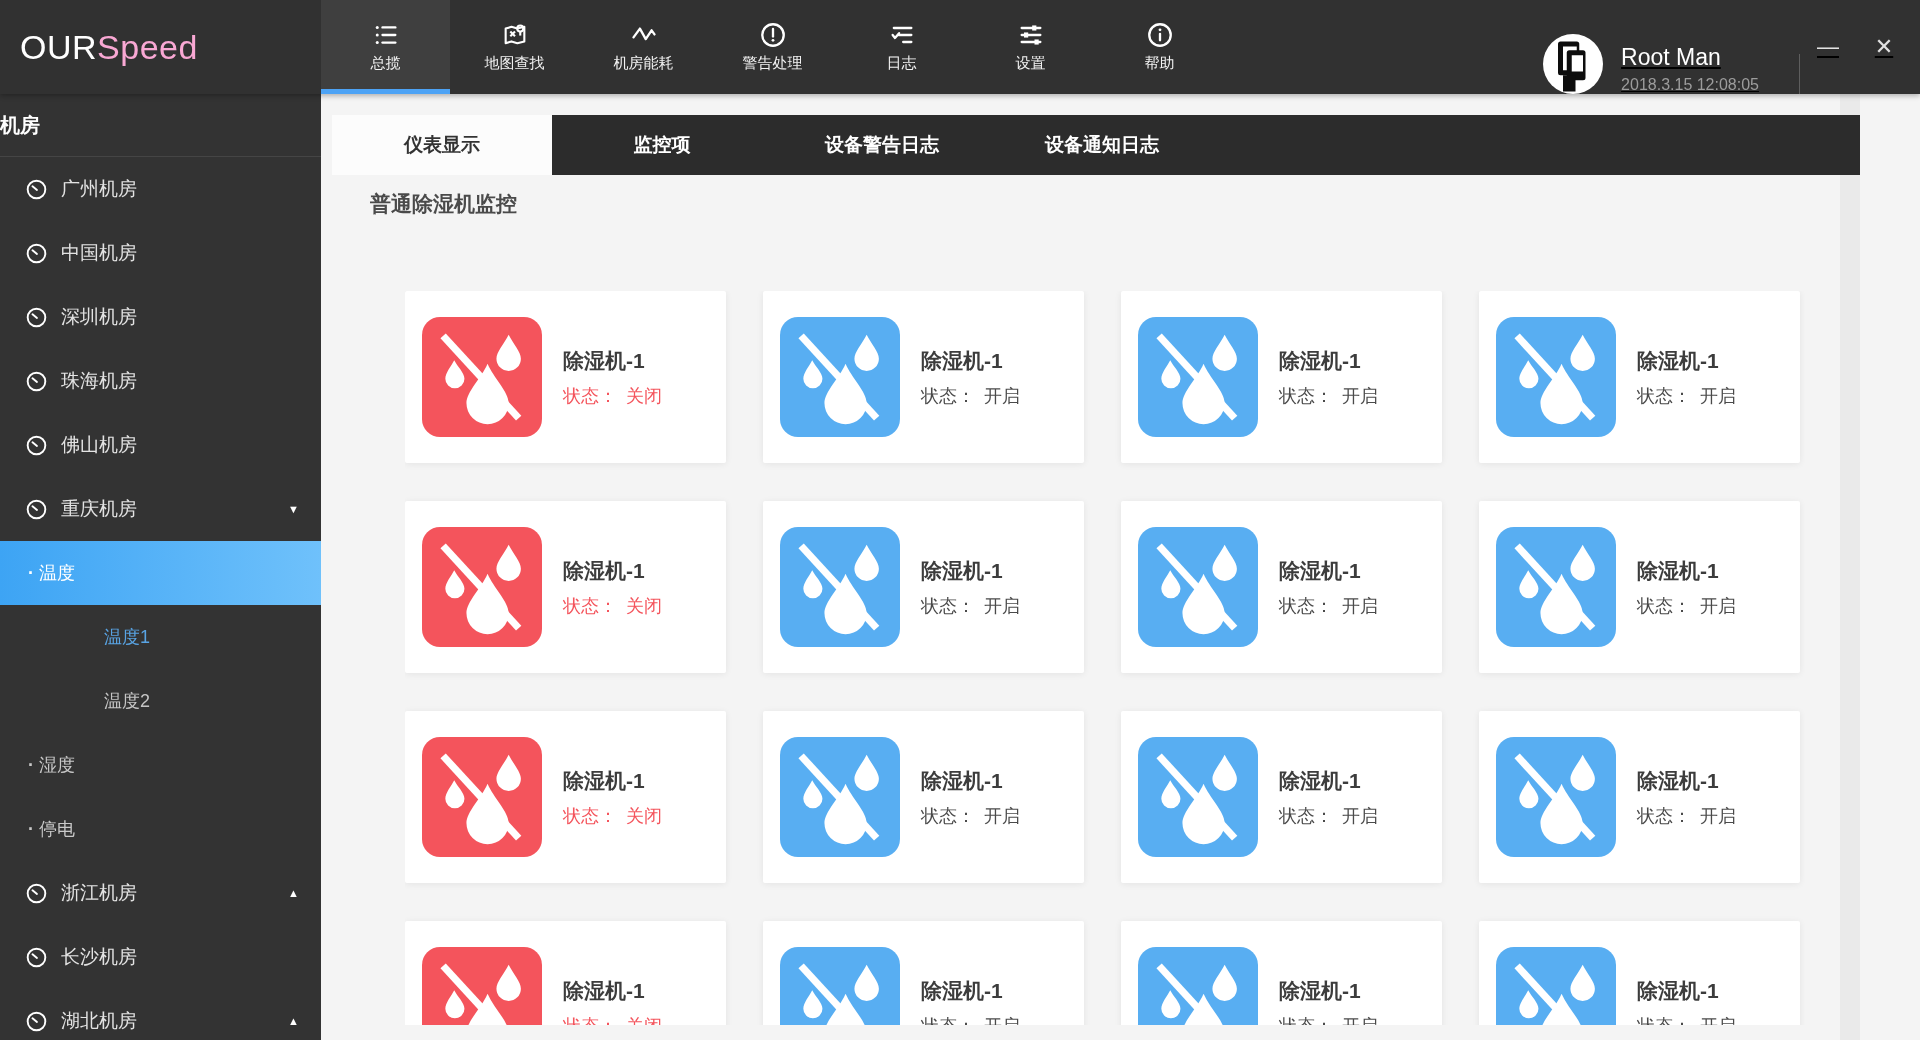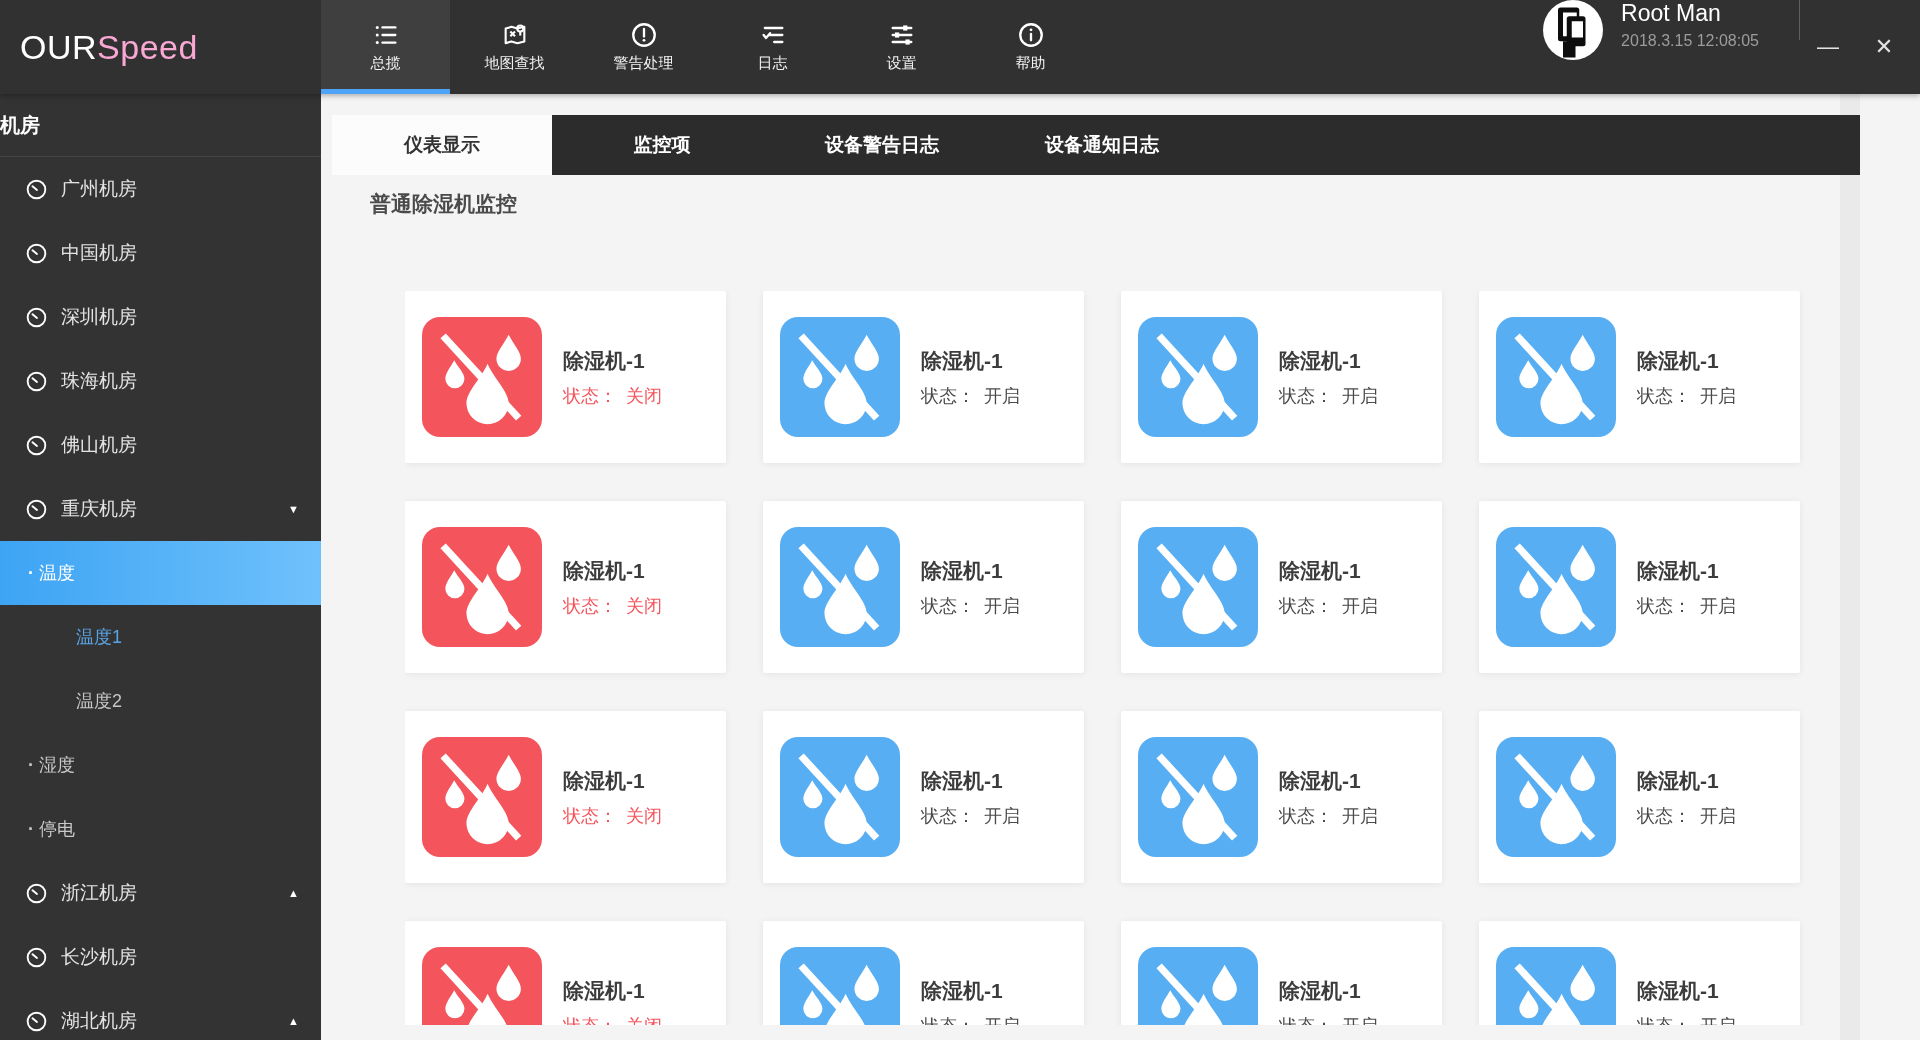--- a/index.html
+++ b/index.html
@@ -15,21 +15,21 @@
           font-size:34px; letter-spacing:.5px; color:#fff; }
   .logo .blue { color:#f9a8d4; }
   .nav { display:flex; align-items:stretch; }
   .nav-item { width:129px; display:flex; flex-direction:column; align-items:center;
               justify-content:center; gap:5px; cursor:pointer; color:#f2f2f2; position:relative; }
   .nav-item .nv-icon { width:28px; height:28px; display:flex; }
   .nav-item .nv-label { font-size:15px; }
   .nav-item.active { background:#3f3f3f; }
   .nav-item.active::after { content:""; position:absolute; left:0; right:0; bottom:0;
               height:5px; background:#4da3f5; }
-  .userbox { margin-left:auto; display:flex; align-items:flex-start; }
+  .userbox { margin-left:auto; display:flex; align-items:flex-end;text-decoration:underline; }
   .avatar { width:60px; height:60px; margin-right:18px; }
   .user-meta { margin-right:40px; }
   .user-name { color:#fff; font-size:23px; }
   .user-date { color:#9c9c9c; font-size:16px; margin-top:5px; }
   .win-sep { width:1px; height:40px; background:rgba(255,255,255,.22); }
   .win-btn { width:56px; height:94px; display:flex; align-items:center; justify-content:center;
              color:#e3e3e3; font-size:22px; cursor:pointer; }
   .win-btn.close { margin-right:8px; }
 
   
@@ -40,21 +40,21 @@
                 border-bottom:1px solid rgba(255,255,255,.09); }
   .side-item { height:64px; display:flex; align-items:center; cursor:pointer; position:relative; }
   .side-item .g-icon { width:23px; height:23px; margin-left:25px; margin-right:13px; flex:none; }
   .side-item .lbl { font-size:19px; color:#e3e3e3; }
   .side-item .arrow { position:absolute; right:22px; font-size:11px; color:#ffffff; }
   .side-item.sub { padding-left:28px; }
   .side-item.sub .lbl { color:#c9c9c9; font-size:18px; }
   .side-item.sub .lbl::before { content:"·  "; font-weight:bold; }
   .side-item.sub.selected { background:linear-gradient(90deg,#3da4f4,#6fc1fb); }
   .side-item.sub.selected .lbl { color:#ffffff; }
-  .side-item.subsub { padding-left:76px;text-align:center; }
+  .side-item.subsub { padding-left:104px;text-align:center; }
   .side-item.subsub .lbl { color:#c6c6c6; font-size:18px; }
   .side-item.subsub.blue .lbl { color:#59a4e4; }
 
   
   .main { position:absolute; left:321px; top:94px; width:1539px; height:946px;
           background:#f4f4f4; overflow:hidden;text-decoration:underline; }
   .scroll-gutter { position:absolute; right:0; top:0; width:20px; height:946px; background:#eaeaea; }
   .tabbar { position:absolute; left:11px; top:21px; width:1568px; height:60px;
             background:#2c2c2c; display:flex; }
   .tab { width:220px; display:flex; align-items:center; justify-content:center;
@@ -120,20 +120,28 @@
         <span class="nv-icon">
           <svg viewBox="0 0 24 24" fill="none" stroke="#fff" stroke-width="1.8" stroke-linejoin="round">
             <path d="M4,6.5 L9,5 L14,6.5 L20,5 L20,17.5 L14,19 L9,17.5 L4,19 Z"></path>
             <line x1="8" y1="9" x2="12" y2="13"></line>
               <line x1="12" y1="9" x2="8" y2="13"></line>
             <circle cx="16.5" cy="6.5" r="2.6"></circle>
               <line x1="16.5" y1="9.1" x2="16.5" y2="12.5"></line>
           </svg>
         </span>
         <span class="nv-label">地图查找</span>
+      </div>
+      <div class="nav-item">
+        <span class="nv-icon">
+          <svg viewBox="0 0 24 24" fill="none" stroke="#fff" stroke-width="2" stroke-linecap="round" stroke-linejoin="round">
+            <polyline points="3,14 8.5,6.5 13.5,15.5 18.5,8 21,11.5"></polyline>
+          </svg>
+        </span>
+        <span class="nv-label">机房能耗</span>
       </div>
       <div class="nav-item">
         <span class="nv-icon">
           <svg viewBox="0 0 24 24" fill="none" stroke="#fff" stroke-width="2" stroke-linecap="round">
             <circle cx="12" cy="12" r="9.2"></circle>
               <line x1="12" y1="6.8" x2="12" y2="13.2"></line>
             <circle cx="12" cy="16.6" r="1.2" fill="#fff" stroke="none"></circle>
           </svg>
         </span>
         <span class="nv-label">警告处理</span>

